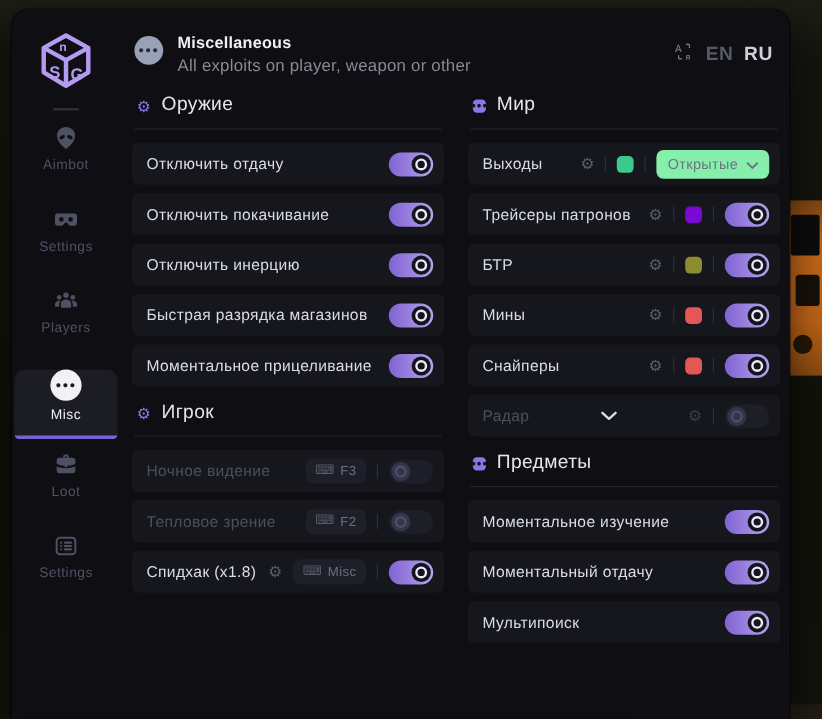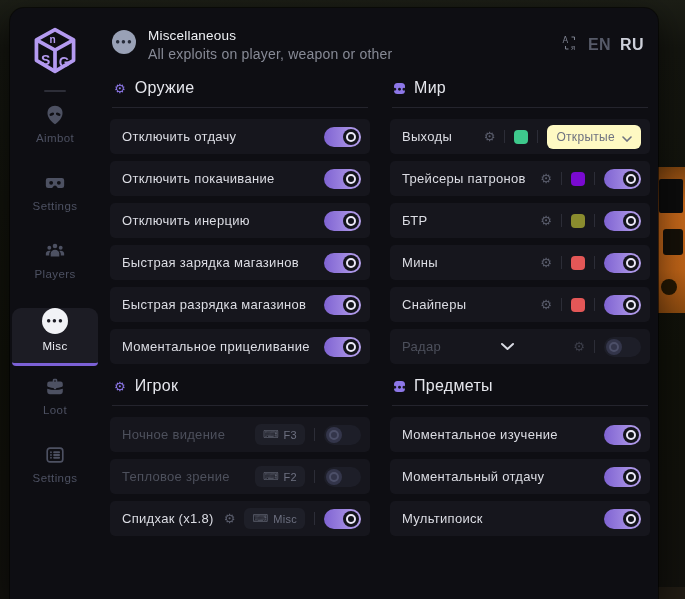--- a/index.html
+++ b/index.html
@@ -32,21 +32,21 @@
   .nav-item.active{background:#1c1c24;color:#eceef3;border-bottom:3px solid #7c61d6;border-radius:9px 9px 4px 4px}
   .circ{width:26px;height:26px;border-radius:50%;background:#f1f2f6;display:flex;align-items:center;justify-content:center}
   .idots{color:#1b1b24;font-size:8px;letter-spacing:1px;font-weight:bold;line-height:1}
 
   
   .main{flex:1;padding:16px 8px 0 10px;display:flex;flex-direction:column}
   .hdr{display:flex;align-items:flex-start;padding:4px 6px 0 2px}
   .avatar{width:24px;height:24px;border-radius:50%;background:#99a1b6;display:flex;align-items:center;justify-content:center;margin-right:12px;margin-top:2px}
   .avatar .idots{color:#272c3a}
   .hdr-tx{display:flex;flex-direction:column;gap:3px}
-  .hdr-title{font-size:13.5px;font-weight:normal;color:#eef0f4;letter-spacing:.2px}
+  .hdr-title{font-size:13.5px;font-weight:bold;color:#eef0f4;letter-spacing:.2px}
   .hdr-sub{font-size:14px;color:#878a96;letter-spacing:.2px}
   .hdr-right{margin-left:auto;display:flex;align-items:center;gap:9px;margin-top:6px}
   .lang{font-size:16px;font-weight:bold;letter-spacing:.4px;cursor:pointer}
   .lang.dim{color:#565a68}
   .lang.lit{color:#cdd0da}
 
   
   .cols{display:grid;grid-template-columns:1fr 1fr;column-gap:20px;padding:14px 0 0 0}
   .sec-head{display:flex;align-items:center;gap:9px;height:24px;margin-top:10px;padding-left:4px}
   .sec-head:first-child{margin-top:0}
@@ -64,21 +64,21 @@
   .expander{flex:1;display:flex;justify-content:center;cursor:pointer}
   .ctrls{display:flex;align-items:center;gap:9px}
   .sep{width:1px;height:13px;background:#2c2d37}
   .gear{color:#5a5d6c;font-size:13px;line-height:1;cursor:pointer}
   .row.disabled .gear{opacity:.55}
   .swatch{width:14px;height:14px;border-radius:4px;cursor:pointer}
   .hotkey{height:21px;background:#1e1f28;border-radius:6px;display:flex;align-items:center;gap:5px;
     padding:0 8px;cursor:pointer}
   .hotkey .kb{color:#595c6a;font-size:11px;line-height:1}
   .hotkey .hk-lb{color:#6d7080;font-size:11px;letter-spacing:.3px}
-  .dropdown{height:24px;background:#fef9c3;border-radius:6px;display:flex;align-items:center;gap:7px;
+  .dropdown{height:24px;background:#86efac;border-radius:6px;display:flex;align-items:center;gap:7px;
     padding:0 9px;cursor:pointer}
   .dropdown .dd-lb{color:#6f7280;font-size:12px;letter-spacing:.3px}
 
   .toggle{width:37px;height:20px;border-radius:10px;position:relative;cursor:pointer;flex:0 0 37px}
   .toggle.on{background:linear-gradient(90deg,#7f63d2,#b7a2ec)}
   .toggle.off{background:#222330}
   .row.disabled .toggle.off{background:#1d1e28}
   .knob{position:absolute;top:2px;width:16px;height:16px;border-radius:50%}
   .toggle.on .knob{right:2px;background:#14141c}
   .toggle.off .knob{left:2px;background:#3c3e4f}
@@ -227,29 +227,20 @@
           <div class="row">
             <span class="row-label">Отключить инерцию</span>
             <span class="spacer"></span>
             <span class="ctrls">
               <span class="toggle on">
                 <span class="knob"></span>
               </span>
             </span>
           </div>
           <div class="row">
-            <span class="row-label">Быстрая зарядка магазинов</span>
-            <span class="spacer"></span>
-            <span class="ctrls">
-              <span class="toggle on">
-                <span class="knob"></span>
-              </span>
-            </span>
-          </div>
-          <div class="row">
             <span class="row-label">Быстрая разрядка магазинов</span>
             <span class="spacer"></span>
             <span class="ctrls">
               <span class="toggle on">
                 <span class="knob"></span>
               </span>
             </span>
           </div>
           <div class="row">
             <span class="row-label">Моментальное прицеливание</span>

